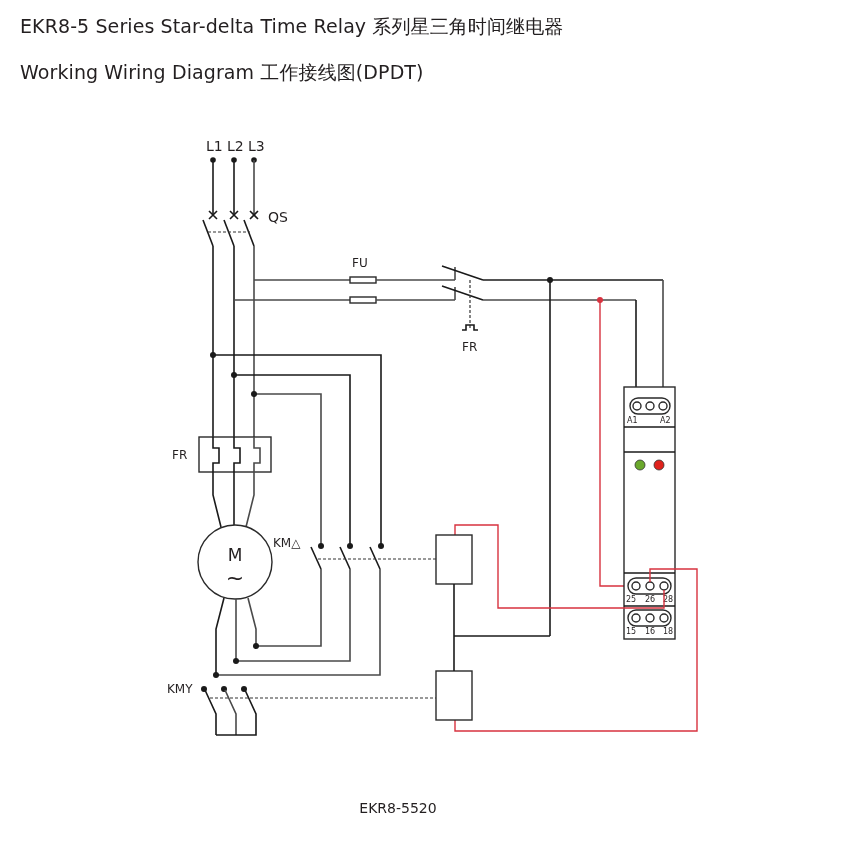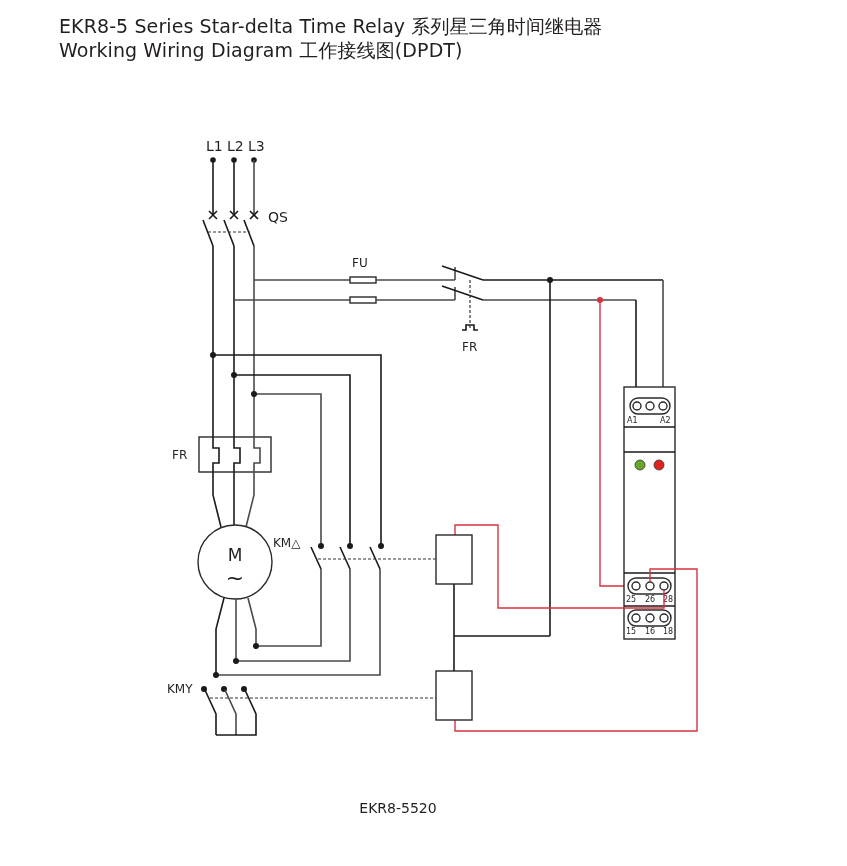--- a/index.html
+++ b/index.html
@@ -1,19 +1,19 @@
 <!DOCTYPE html>
 <html><head>
   <meta charset="utf-8">
   <style>
     html, body { margin: 0; padding: 0; background: #ffffff; }
     body { width: 847px; height: 866px; position: relative; overflow: hidden; font-family: "DejaVu Sans", sans-serif; }
-    .title { position: absolute; left: 20px; font-size: 19px; color: #231f20; letter-spacing: 0.1px; white-space: nowrap; margin-left: 39px; }
+    .title { position: absolute; left: 20px; font-size: 19px; color: #231f20; letter-spacing: 0.1px; white-space: nowrap; }
     #t1 { top: 14px; }
-    #t2 { top: 38px; }
+    #t2 { top: 60px; }
     svg { position: absolute; left: 0; top: 0; }
     .lbl { font-family: "DejaVu Sans", sans-serif; fill: #231f20; }
     .w { stroke: #4a4a4a; stroke-width: 1.6; fill: none; }
     .wb { stroke: #1a1a1a; stroke-width: 1.6; fill: none; }
     .r { stroke: #d8323f; stroke-width: 1.4; fill: none; }
     .d { stroke: #333; stroke-width: 1.2; fill: none; stroke-dasharray: 3 2; }
     .dot { fill: #1a1a1a; }
     .box { stroke: #2a2a2a; stroke-width: 1.4; fill: #ffffff; }
   </style>
 </head>

